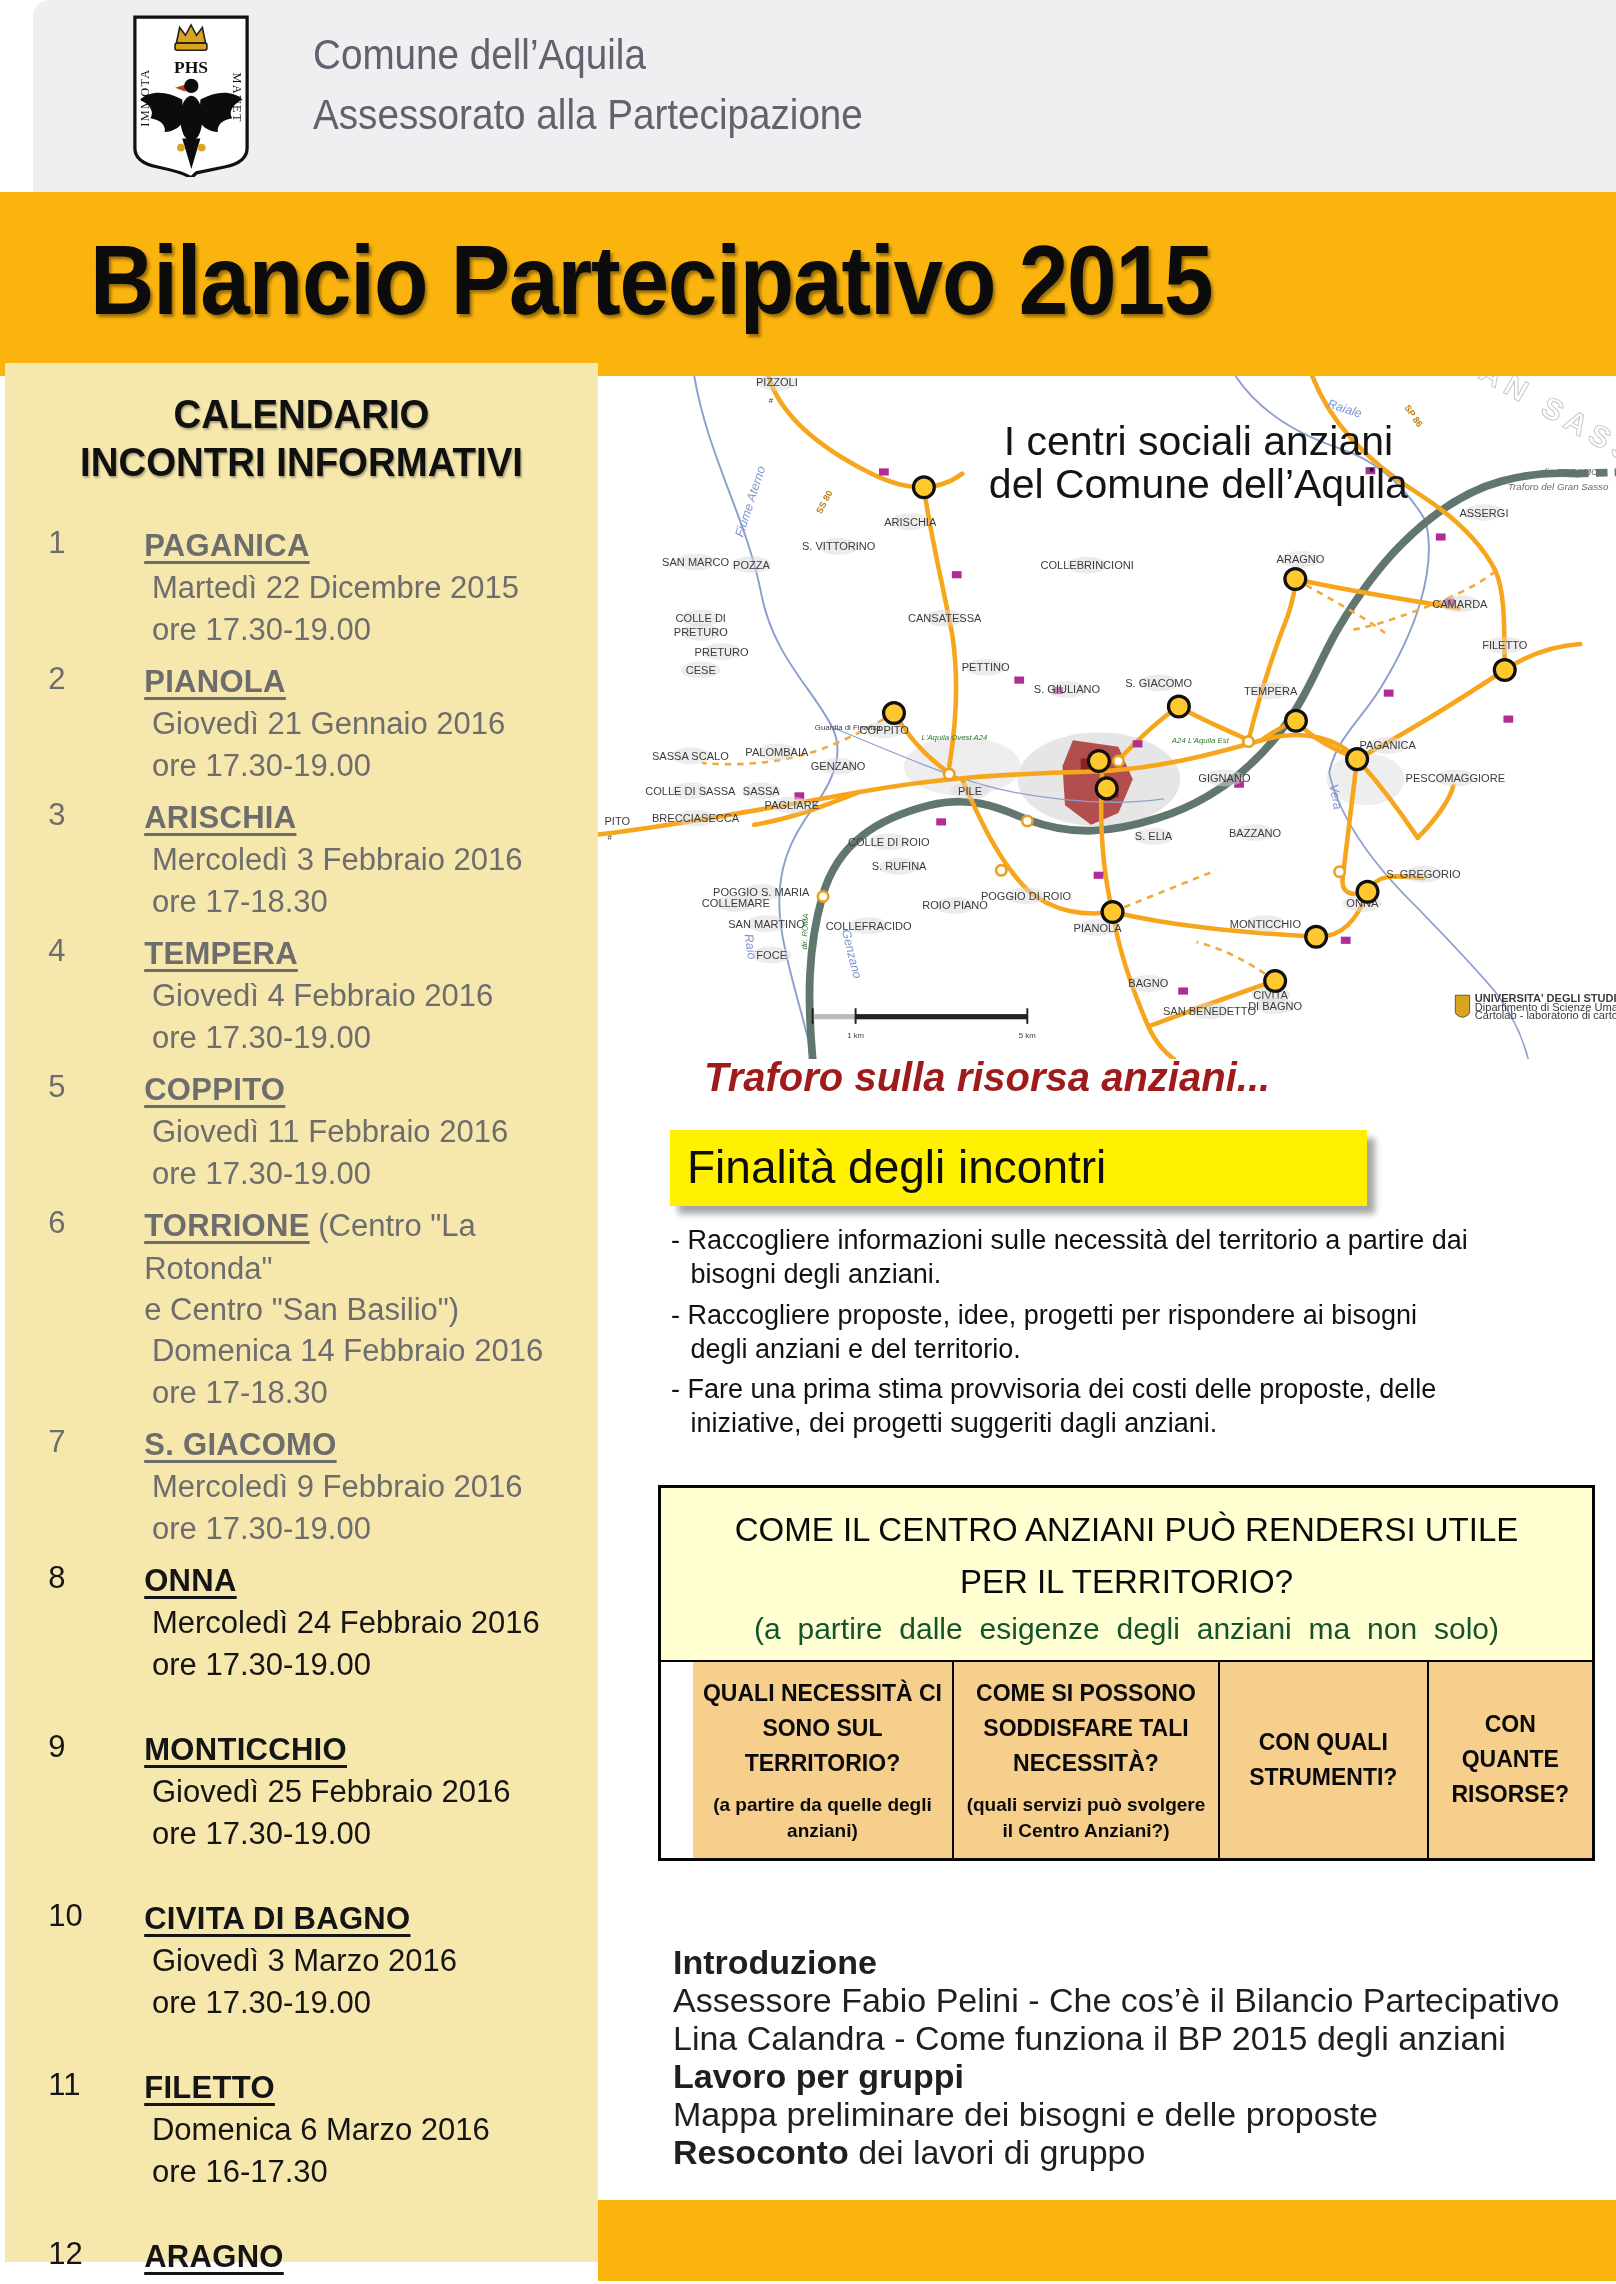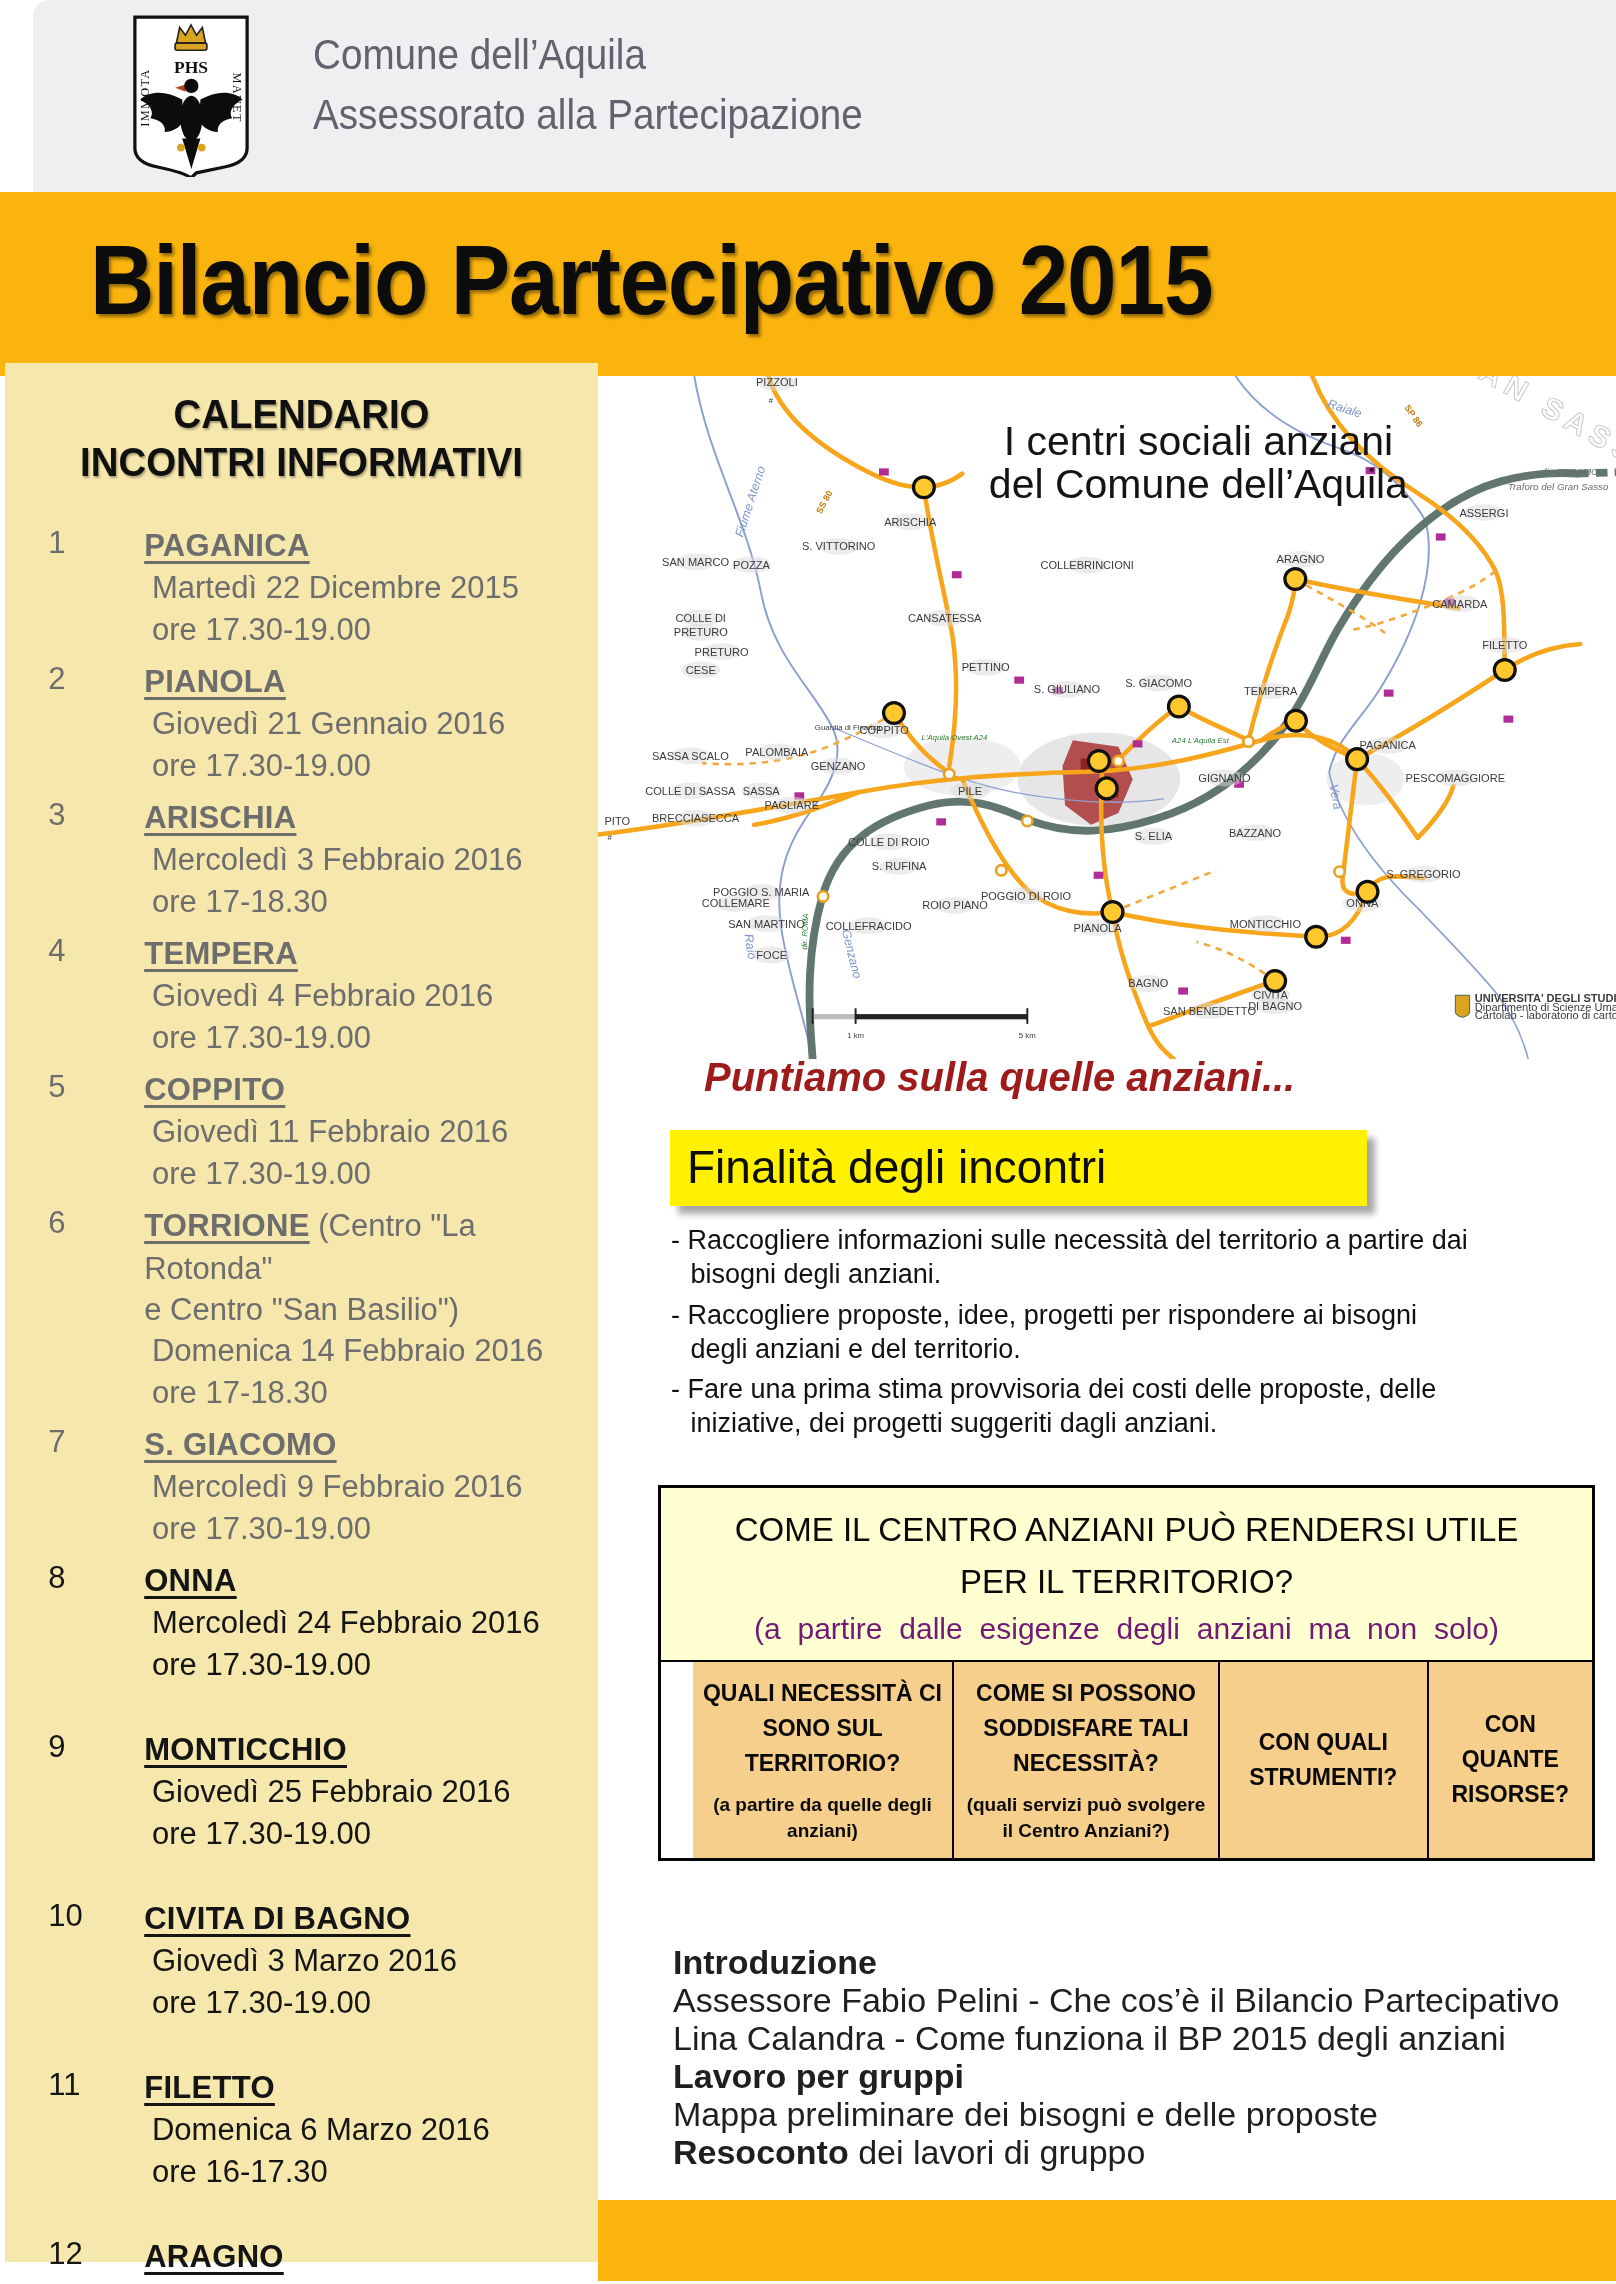--- a/index.html
+++ b/index.html
@@ -62,21 +62,21 @@
   .fin-box{top:1130px;}
   .sca-box{top:1840px;}
   .bullets{position:absolute;left:671px;top:1223px;width:923px;font-size:27px;line-height:34px;color:#111;}
   .bullet-line.cont{padding-left:19.5px;}
   .bullet{margin-bottom:6.5px;}
 
   
   .qtable{position:absolute;left:658px;top:1485px;width:931px;border:3.3px solid #050505;}
   .qhead{background:#FFFFD2;text-align:center;padding:15.6px 19.5px 10.4px;}
   .qhead .h1{font-size:33px;font-weight:normal;line-height:52px;color:#0a0a0a;}
-  .qhead .h3{font-size:30px;line-height:42px;word-spacing:8.5px;color:#701a75;}
+  .qhead .h3{font-size:30px;line-height:42px;word-spacing:8.5px;color:#14532d;}
   .qcols{display:flex;border-top:2.6px solid #050505;padding-left:32px;}
   .qcol{background:#F7CF8C;min-height:137px;padding:14.3px 7.8px;text-align:center;
         display:flex;flex-direction:column;justify-content:center;box-sizing:border-box;}
   .qcol + .qcol{border-left:2.6px solid #050505;}
   .qcol .ct{font-size:23px;font-weight:bold;line-height:35px;color:#0a0a0a;}
   .qcol .cn{font-size:19px;font-weight:bold;line-height:26px;margin-top:10.4px;color:#0a0a0a;}
   .qc0{width:28.8%;} .qc1{width:29.6%;} .qc2{width:23.2%;justify-content:center;} .qc3{width:18.4%;}
 
   
   .agenda{position:absolute;left:673px;top:1943px;font-size:34px;line-height:38px;color:#1f1f1f;}
@@ -445,21 +445,21 @@
       </g>
       <g>
         <path d="M1318,952 h22 v26 q0,5 -11,8 q-11,-3 -11,-8 Z" fill="#D9A520" stroke="#555" stroke-width="1.5"></path>
         <text class="lbl cut" x="1348" y="962" font-size="11" font-weight="bold">UNIVERSITA' DEGLI STUDI DELL'AQUILA</text>
         <text class="lbl cut" x="1348" y="976" font-size="10" fill="#777">Dipartimento di Scienze Umane</text>
         <text class="lbl cut" x="1348" y="989" font-size="10">Cartolab - laboratorio di cartografia</text>
       </g>
     </svg>
   </div>
 
-  <div class="tagline">Puntiamo sulla quelle anziani...</div>
+  <div class="tagline">Traforo sulla risorsa anziani...</div>
 
   <div class="hl-box fin-box">Finalità degli incontri</div>
 
   <div class="bullets">
       <div class="bullet">
         <div class="bullet-line">- Raccogliere informazioni sulle necessità del territorio a partire dai</div>
         <div class="bullet-line cont">bisogni degli anziani.</div>
       </div>
       <div class="bullet">
         <div class="bullet-line">- Raccogliere proposte, idee, progetti per rispondere ai bisogni</div>

